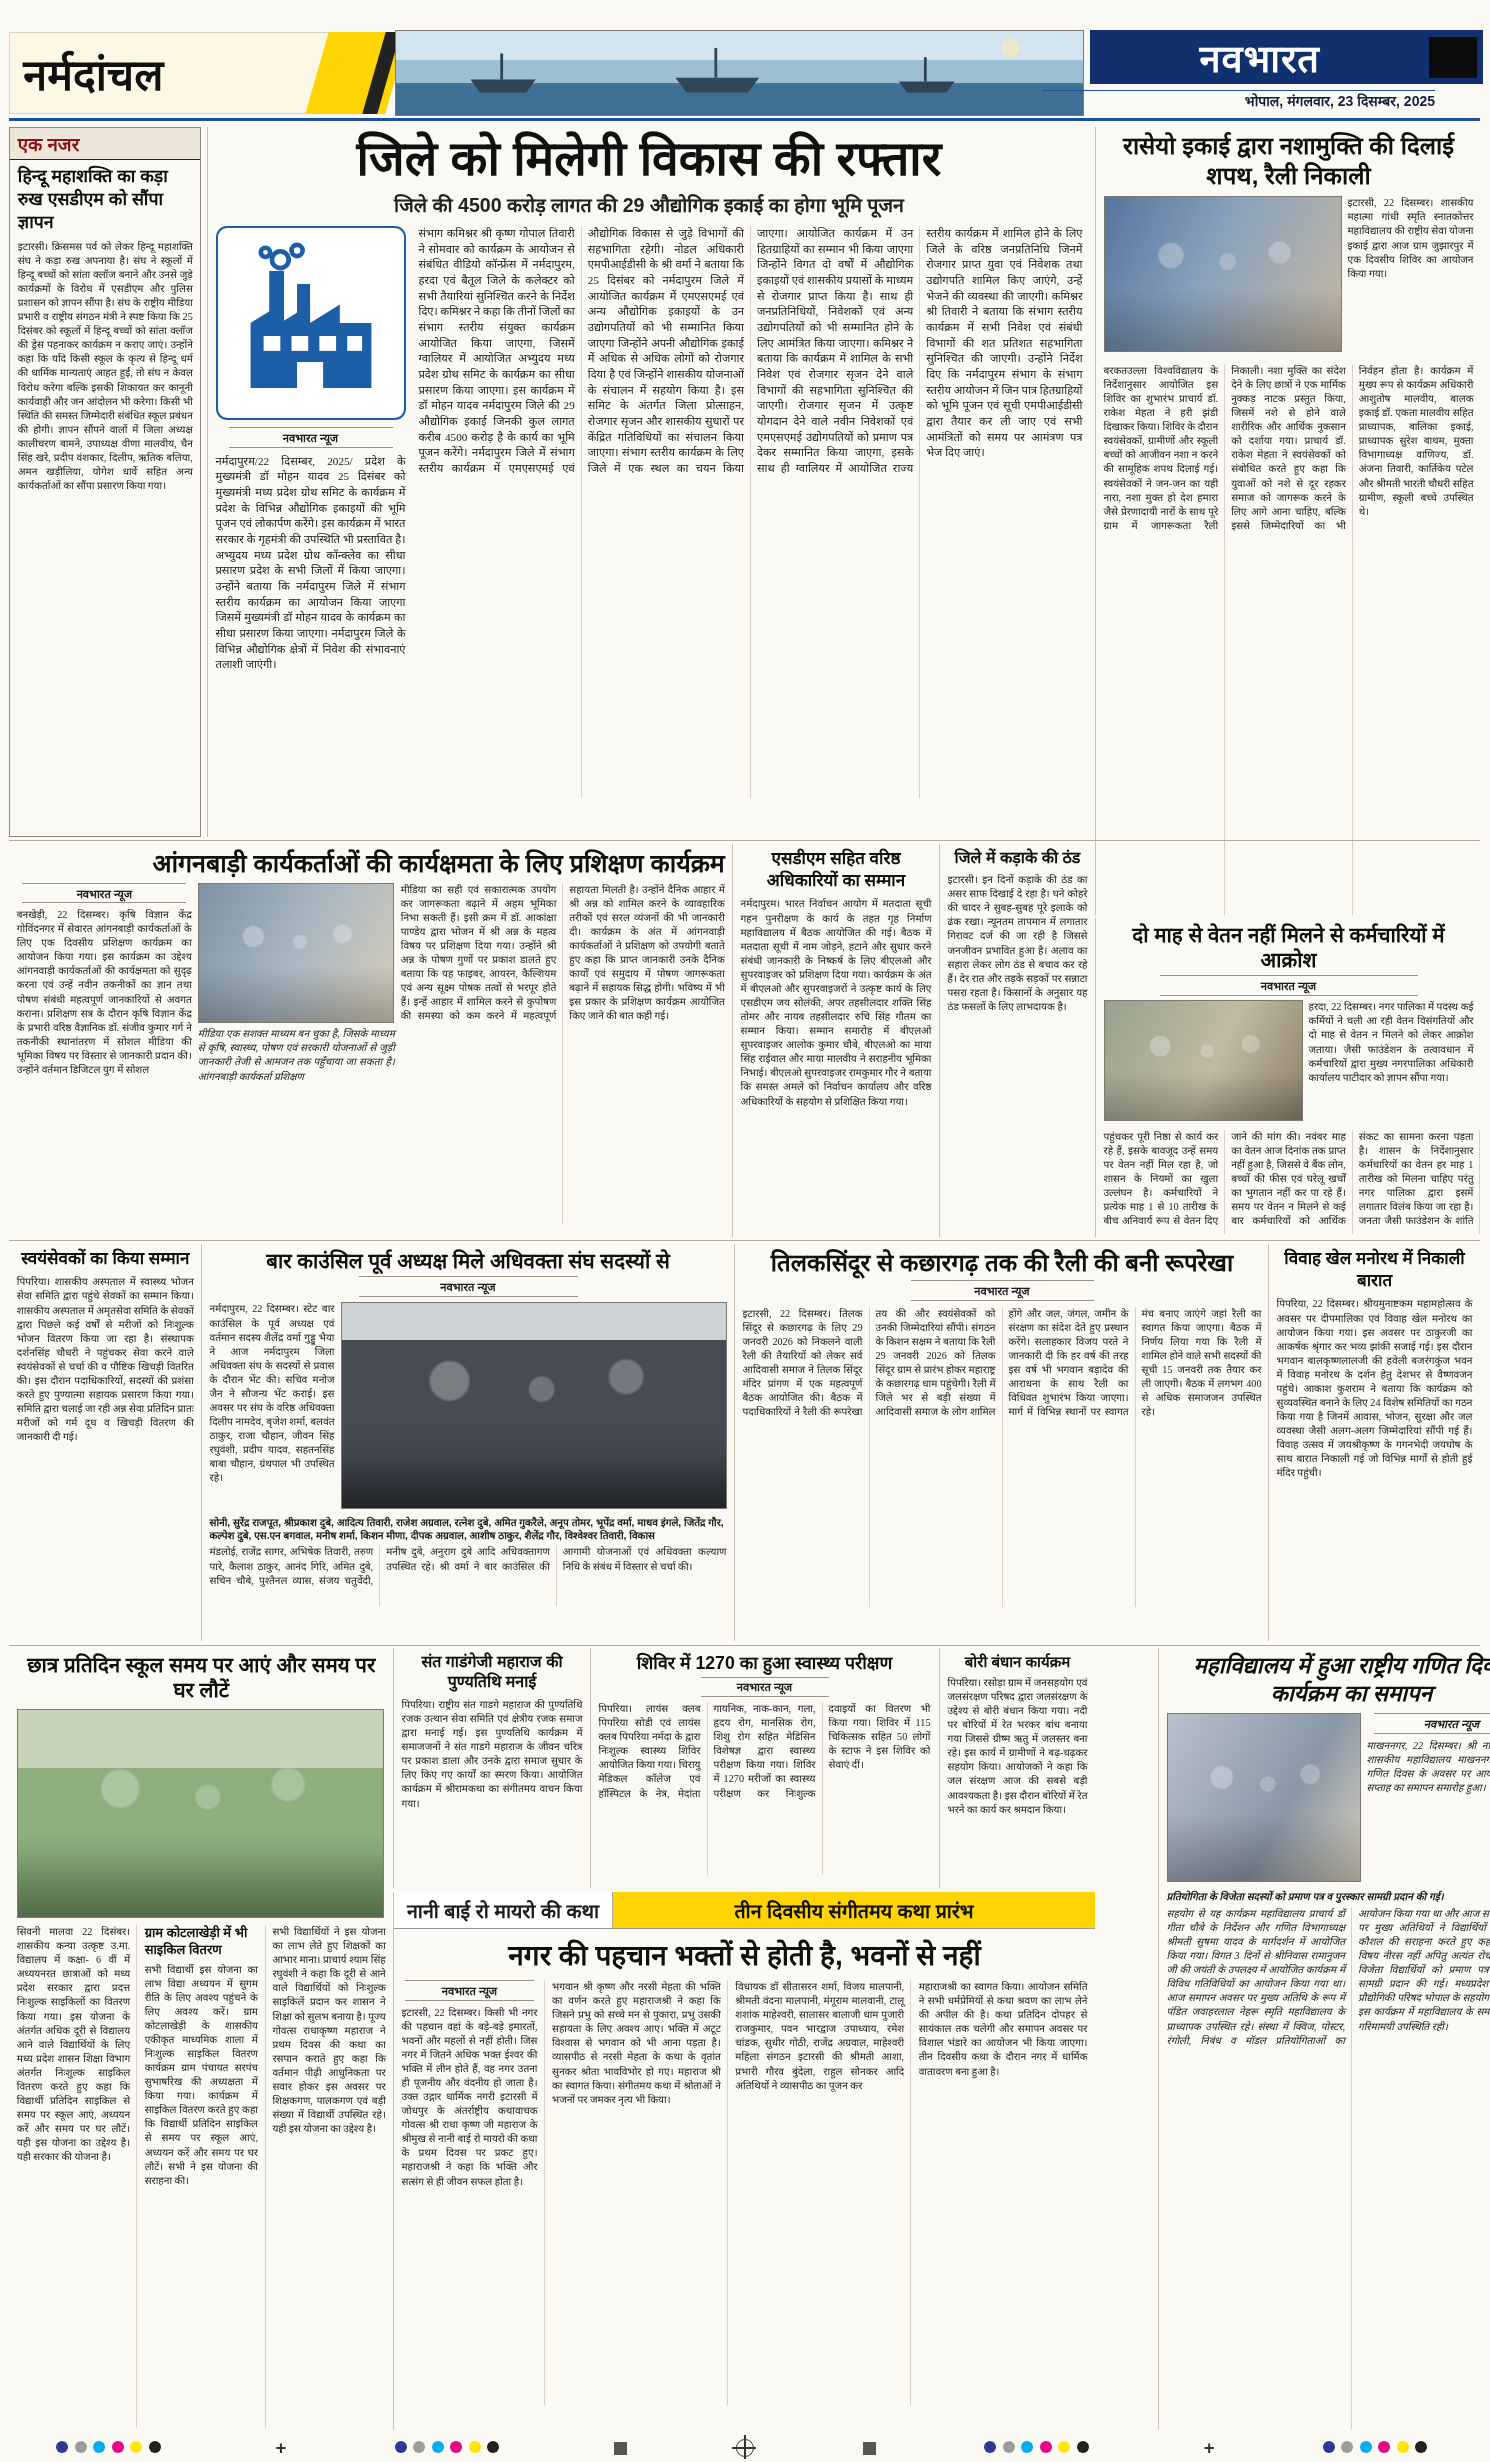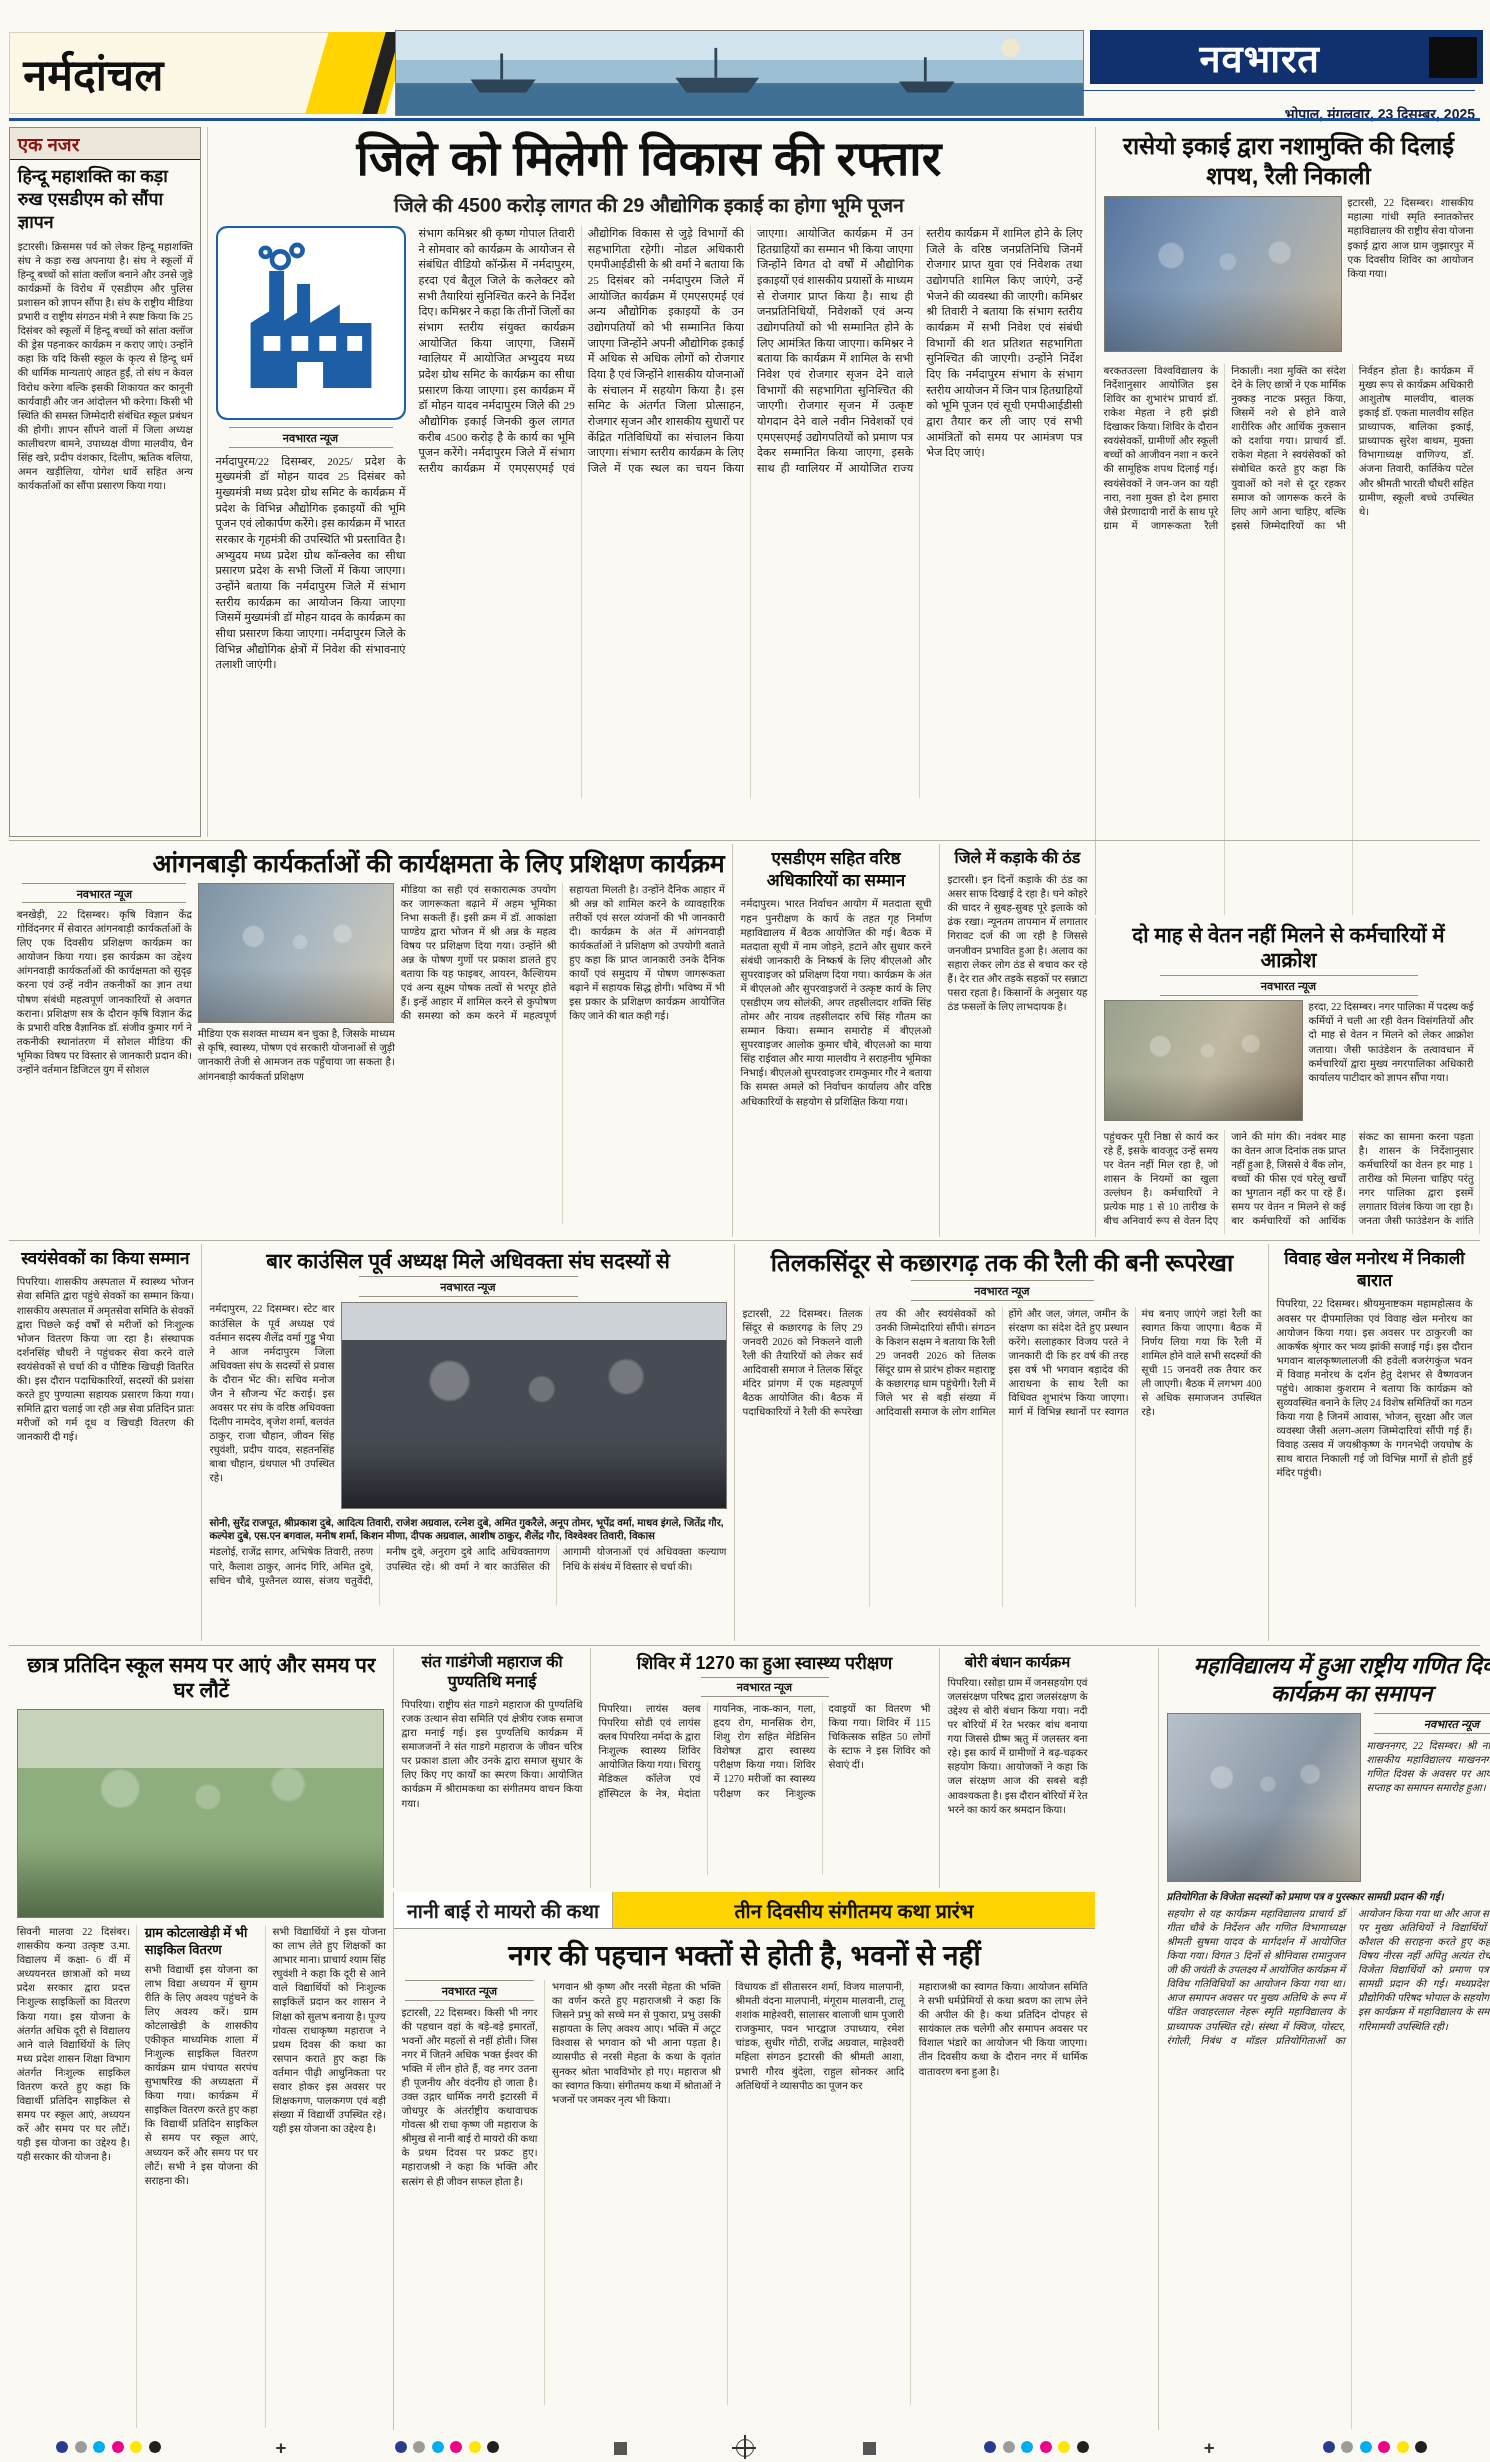--- a/index.html
+++ b/index.html
@@ -26,21 +26,21 @@
   .photo-math{background:linear-gradient(120deg,#b7c1cb,#8a97a5 60%,#d8d1bf);}
   
   .brand-left{position:absolute;left:9.3px;top:32px;width:321px;height:82px;background:#fdf8e6;display:flex;align-items:center;padding-left:13px;border:0.9px solid #d8d0ba;}
   .brand-left .t{font-family:"Liberation Sans",sans-serif;font-weight:bold;font-size:43px;color:#111;}
   .wedge-y{position:absolute;left:317px;top:32px;width:80px;height:82px;background:#ffd400;transform:skewX(-16deg);}
   .wedge-k{position:absolute;left:374px;top:32px;width:15px;height:82px;background:#222;transform:skewX(-16deg);}
   .hdr-photo{position:absolute;left:395px;top:30px;width:689px;height:86px;border:0.9px solid #7e7a70;background:linear-gradient(180deg,#d3e4ee 0 34%,#9dbfd3 34% 62%,#477797 62%);overflow:hidden;}
   .mast{position:absolute;left:1090px;top:30px;width:393px;height:54px;background:#10306e;display:flex;align-items:center;}
   .mast .t{flex:1;text-align:center;color:#fff;font-family:"Liberation Sans",sans-serif;font-weight:bold;font-size:38px;letter-spacing:0.9px;}
   .mast .sq{width:48px;height:41px;background:#0c0c0c;margin-right:5.6px;}
-  .edition{position:absolute;left:1082px;top:90px;width:393px;text-align:right;font-family:"Liberation Sans",sans-serif;font-weight:bold;font-size:14px;color:#14213d;border-top:1.9px solid #1d4f9e;padding-top:13px;}
+  .edition{position:absolute;left:1042px;top:90px;width:393px;text-align:right;font-family:"Liberation Sans",sans-serif;font-weight:bold;font-size:14px;color:#14213d;border-top:1.9px solid #1d4f9e;padding-top:0;}
   .rule-blue{position:absolute;left:9.3px;top:118px;width:1471px;height:2.8px;background:#1d4f9e;}
   
   .eknajar{border:0.9px solid #8f897b;}
   .eknajar .kick{font-family:"Liberation Sans",sans-serif;font-weight:bold;font-size:18.6px;color:#8a1414;background:#ece7da;border-bottom:1.9px solid #222;padding:2.8px 7.5px;margin:-3.7px -7.5px 5.6px;}
   .eknajar .hl{font-size:17.7px;line-height:1.3;margin-bottom:5.6px;}
   
   .vikas-head{font-size:48px;text-align:center;line-height:1.15;}
   .vikas-sub{font-size:19.6px;text-align:center;font-family:"Liberation Sans",sans-serif;font-weight:bold;margin:5.6px 0 7.5px;color:#222;}
   .vikas-row{display:flex;gap:13px;height:572px;}
   .vikas-left{width:190px;flex-shrink:0;display:flex;flex-direction:column;}
@@ -146,21 +146,21 @@
 
   <div class="hrule" style="left:9.3px;top:840px;width:1471px;"></div>
 
   <div class="block" style="left:9.3px;top:844px;width:723px;height:393px;">
     <div class="std-hl-lg h-sans" style="text-align:right;font-size:25px;margin-bottom:3.7px;">आंगनबाड़ी कार्यकर्ताओं की कार्यक्षमता के लिए प्रशिक्षण कार्यक्रम</div>
     <div class="row" style="height:341px;">
       <div style="width:175px;flex-shrink:0;">
         <div class="byline" style="margin:0 5.6px 4.7px;">नवभारत न्यूज</div>
         <div class="body-sm">बनखेड़ी, 22 दिसम्बर। कृषि विज्ञान केंद्र गोविंदनगर में सेवारत आंगनबाड़ी कार्यकर्ताओं के लिए एक दिवसीय प्रशिक्षण कार्यक्रम का आयोजन किया गया। इस कार्यक्रम का उद्देश्य आंगनवाड़ी कार्यकर्ताओं की कार्यक्षमता को सुदृढ़ करना एवं उन्हें नवीन तकनीकों का ज्ञान तथा पोषण संबंधी महत्वपूर्ण जानकारियों से अवगत कराना। प्रशिक्षण सत्र के दौरान कृषि विज्ञान केंद्र के प्रभारी वरिष्ठ वैज्ञानिक डॉ. संजीव कुमार गर्ग ने तकनीकी स्थानांतरण में सोशल मीडिया की भूमिका विषय पर विस्तार से जानकारी प्रदान की। उन्होंने वर्तमान डिजिटल युग में सोशल</div>
       </div>
-      <div style="width:197px;flex-shrink:0;">
+      <div style="width:197px;flex-shrink:0;font-style:italic;">
         <div class="photo photo-training" style="width:196px;height:140px;margin-bottom:4.7px;"></div>
         <div class="body-sm">मीडिया एक सशक्त माध्यम बन चुका है, जिसके माध्यम से कृषि, स्वास्थ्य, पोषण एवं सरकारी योजनाओं से जुड़ी जानकारी तेजी से आमजन तक पहुँचाया जा सकता है। आंगनबाड़ी कार्यकर्ता प्रशिक्षण</div>
       </div>
       <div class="flex1 cols-2 body-sm">मीडिया का सही एवं सकारात्मक उपयोग कर जागरूकता बढ़ाने में अहम भूमिका निभा सकती हैं। इसी क्रम में डॉ. आकांक्षा पाण्डेय द्वारा भोजन में श्री अन्न के महत्व विषय पर प्रशिक्षण दिया गया। उन्होंने श्री अन्न के पोषण गुणों पर प्रकाश डालते हुए बताया कि यह फाइबर, आयरन, कैल्शियम एवं अन्य सूक्ष्म पोषक तत्वों से भरपूर होते हैं। इन्हें आहार में शामिल करने से कुपोषण की समस्या को कम करने में महत्वपूर्ण सहायता मिलती है। उन्होंने दैनिक आहार में श्री अन्न को शामिल करने के व्यावहारिक तरीकों एवं सरल व्यंजनों की भी जानकारी दी। कार्यक्रम के अंत में आंगनवाड़ी कार्यकर्ताओं ने प्रशिक्षण को उपयोगी बताते हुए कहा कि प्राप्त जानकारी उनके दैनिक कार्यों एवं समुदाय में पोषण जागरूकता बढ़ाने में सहायक सिद्ध होगी। भविष्य में भी इस प्रकार के प्रशिक्षण कार्यक्रम आयोजित किए जाने की बात कही गई।</div>
     </div>
   </div>
 
   <div class="block bl" style="left:732px;top:844px;width:207px;height:393px;">
     <div class="std-hl-sm h-sans" style="margin-bottom:5.6px;">एसडीएम सहित वरिष्ठ अधिकारियों का सम्मान</div>
     <div class="body-sm">नर्मदापुरम। भारत निर्वाचन आयोग में मतदाता सूची गहन पुनरीक्षण के कार्य के तहत गृह निर्माण महाविद्यालय में बैठक आयोजित की गई। बैठक में मतदाता सूची में नाम जोड़ने, हटाने और सुधार करने संबंधी जानकारी के निष्कर्ष के लिए बीएलओ और सुपरवाइजर को प्रशिक्षण दिया गया। कार्यक्रम के अंत में बीएलओ और सुपरवाइजरों ने उत्कृष्ट कार्य के लिए एसडीएम जय सोलंकी, अपर तहसीलदार शक्ति सिंह तोमर और नायब तहसीलदार रुचि सिंह गौतम का सम्मान किया। सम्मान समारोह में बीएलओ सुपरवाइजर आलोक कुमार चौबे, बीएलओ का माया सिंह राईवाल और माया मालवीय ने सराहनीय भूमिका निभाई। बीएलओ सुपरवाइजर रामकुमार गौर ने बताया कि समस्त अमले को निर्वाचन कार्यालय और वरिष्ठ अधिकारियों के सहयोग से प्रशिक्षित किया गया।</div>

